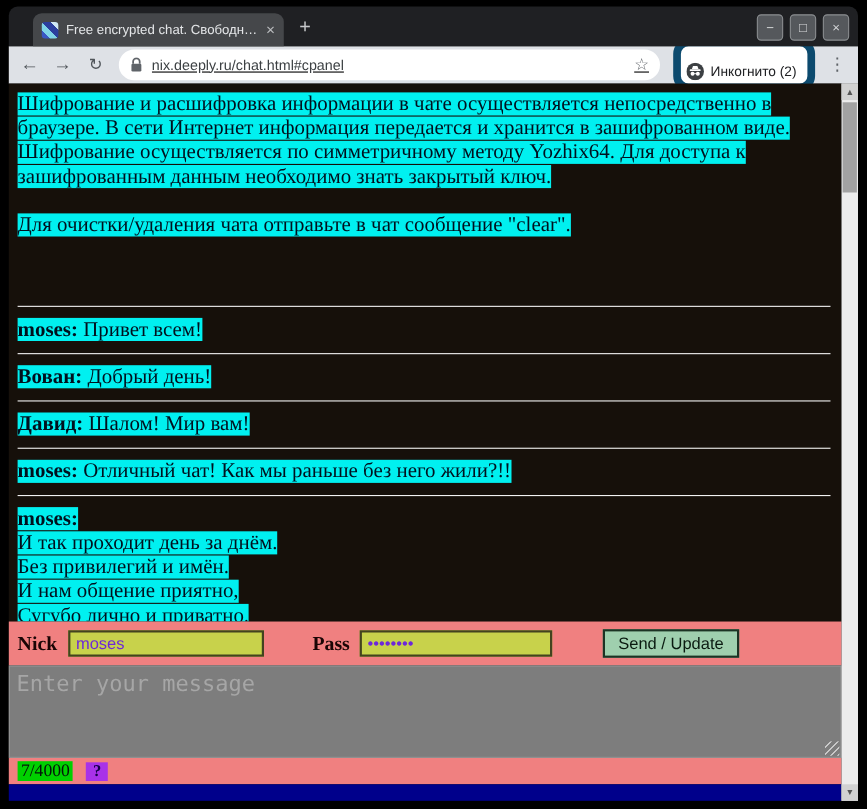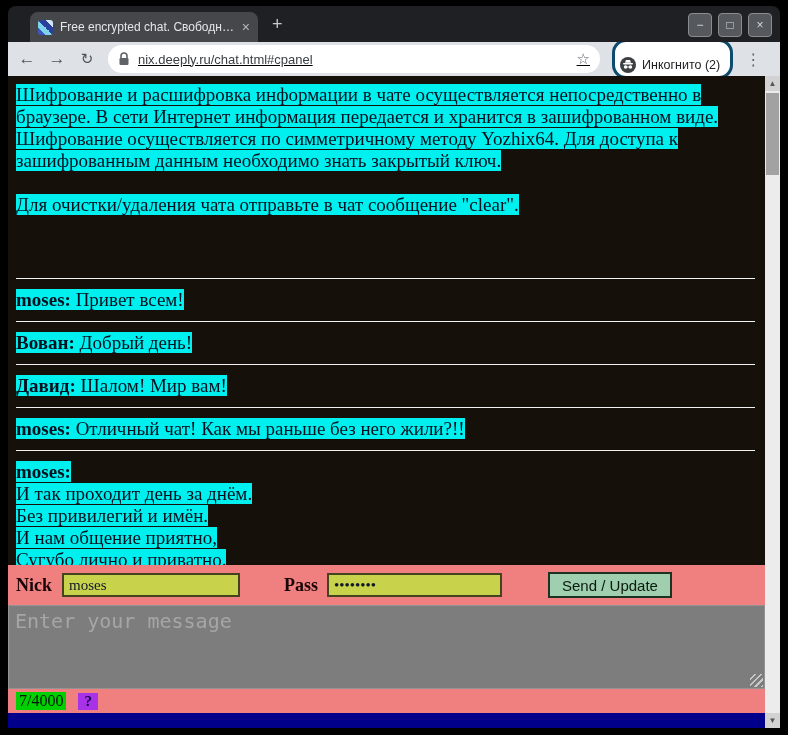--- a/index.html
+++ b/index.html
@@ -20,42 +20,42 @@
     color:#d6d8da;font-size:12px;display:flex;align-items:center;justify-content:center;}
 
   
   .navbar{height:34px;background:#dee1e6;display:flex;align-items:center;padding:0 6px;gap:4px;}
   .navicon{color:#50555a;font-size:17px;width:26px;text-align:center;}
   .navicon.reload{font-size:15px;}
   .addressbar{width:492px;height:28px;background:#fff;border-radius:14px;display:flex;align-items:center;
     padding:0 10px;box-sizing:border-box;gap:8px;margin-left:4px;text-decoration:underline;}
   .url{flex:1;font-size:13px;color:#3c4043;white-space:nowrap;overflow:hidden;}
   .star{color:#5f6368;font-size:15px;}
-  .incog{display:flex;align-items:center;gap:6px;background:#fff;border:3px solid #0c4a6e;
+  .incog{display:flex;align-items:center;gap:6px;background:#fff;border:7px solid #0c4a6e;
     border-radius:14px;padding:15px 10px 3px 5px;margin-left:8px;}
   .incog-label{font-size:12.5px;color:#202124;white-space:nowrap;}
   .dots{color:#5f6368;font-size:16px;margin-left:8px;margin-right:2px;}
 
   
   .page{position:absolute;left:0;top:70px;width:772px;height:652px;}
   .content{position:absolute;left:0;top:0;width:757px;height:728px;display:flex;flex-direction:column;}
 
   .chat{height:489px;box-sizing:border-box;background:#16100a;padding:8px 10px 0 8px;
     font-family:"Liberation Serif",serif;font-size:19px;line-height:22px;color:#00101e;overflow:hidden;}
   .hl{background:#00f0f0;}
   .chat p{margin:0;}
   .chat p.clear-hint{margin-top:22px;}
   .spacer{height:52px;}
   .chat hr{border:none;border-top:1px solid #f2f2f2;margin:10px 0;}
   .msg b{font-weight:bold;}
 
   .panel-row{height:40px;background:#f08080;display:flex;align-items:center;padding:0 8px;box-sizing:border-box;}
   .plabel{font-family:"Liberation Serif",serif;font-weight:bold;font-size:18px;color:#1a0505;}
-  .pinput{height:24px;background:#c8d24b;border:2px solid #43431f;font-family:Liberation Serif, serif;
-    font-size:15px;color:#0f172a;padding:0 5px;box-sizing:border-box;}
+  .pinput{height:24px;background:#c8d24b;border:2px solid #43431f;font-family:Liberation Sans, sans-serif;
+    font-size:15px;color:#6d28d9;padding:0 5px;box-sizing:border-box;}
   #nick-input{width:178px;margin-left:10px;}
   #pass-input{width:175px;margin-left:9px;}
   .pass-label{margin-left:44px;}
   .send-btn{margin-left:46px;height:26px;padding:0 12px;background:#9fcfae;border:2px solid #1c3324;
     font-family:"Liberation Sans",sans-serif;font-size:15px;color:#0a1a10;}
 
   .msgbox-wrap{position:relative;height:84px;}
   textarea.msgbox{width:100%;height:84px;box-sizing:border-box;background:#7d7d7d;border:1px solid #939393;
     resize:none;font-family:"DejaVu Sans Mono",monospace;font-size:20px;color:#ddd;padding:3px 6px;display:block;}
   textarea.msgbox::placeholder{color:#a6a6a6;opacity:1;}

